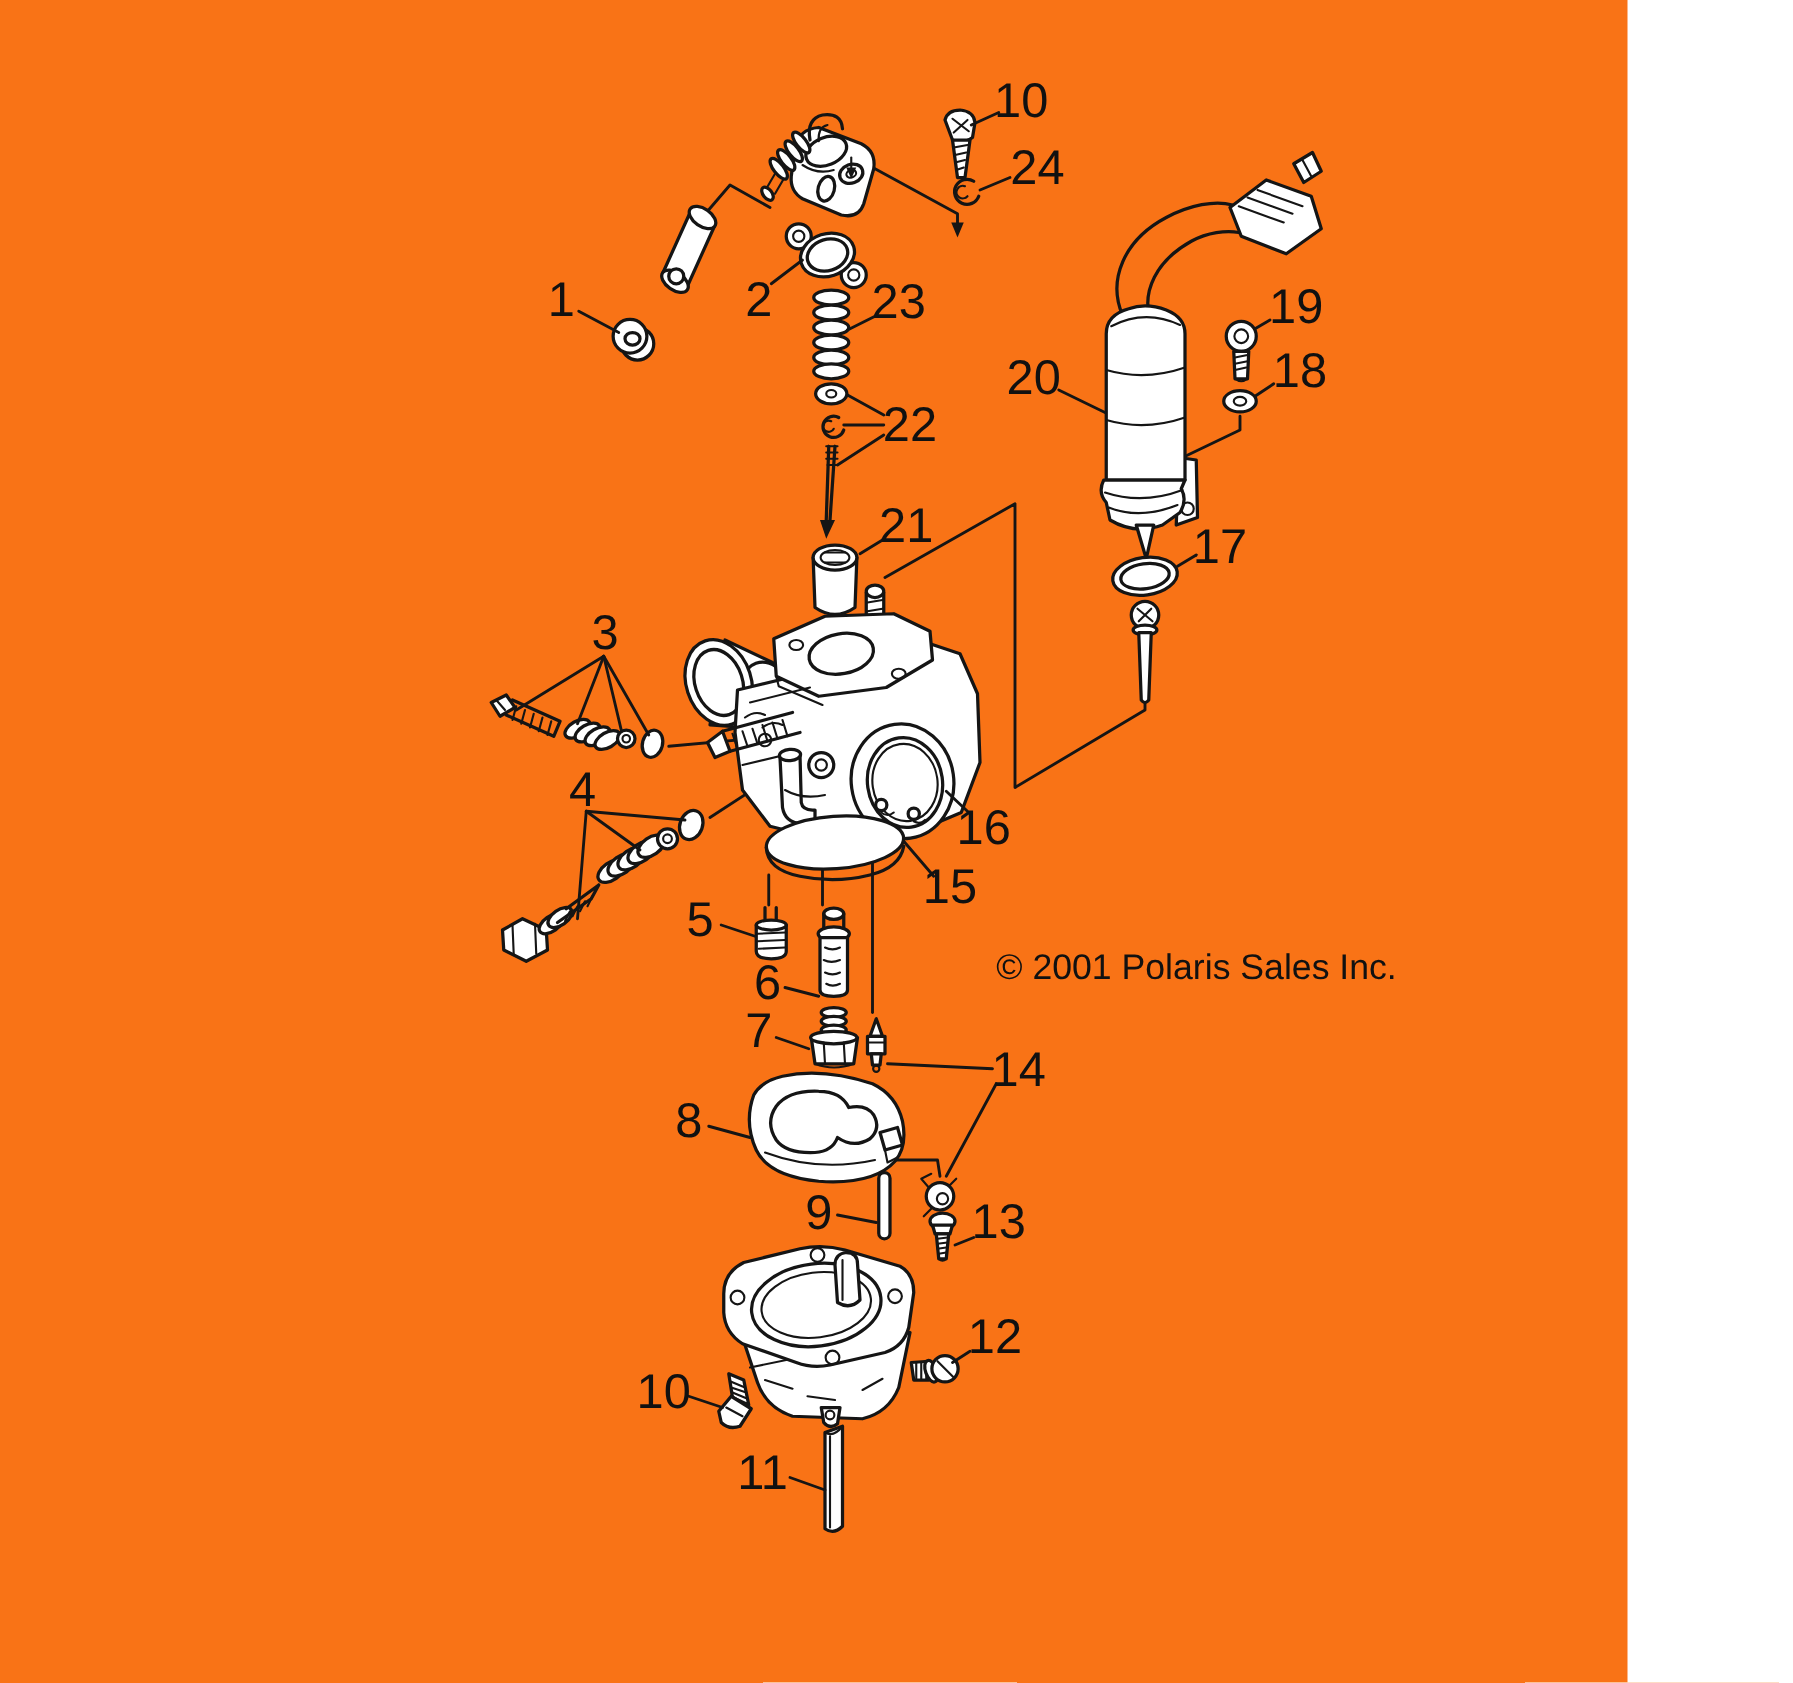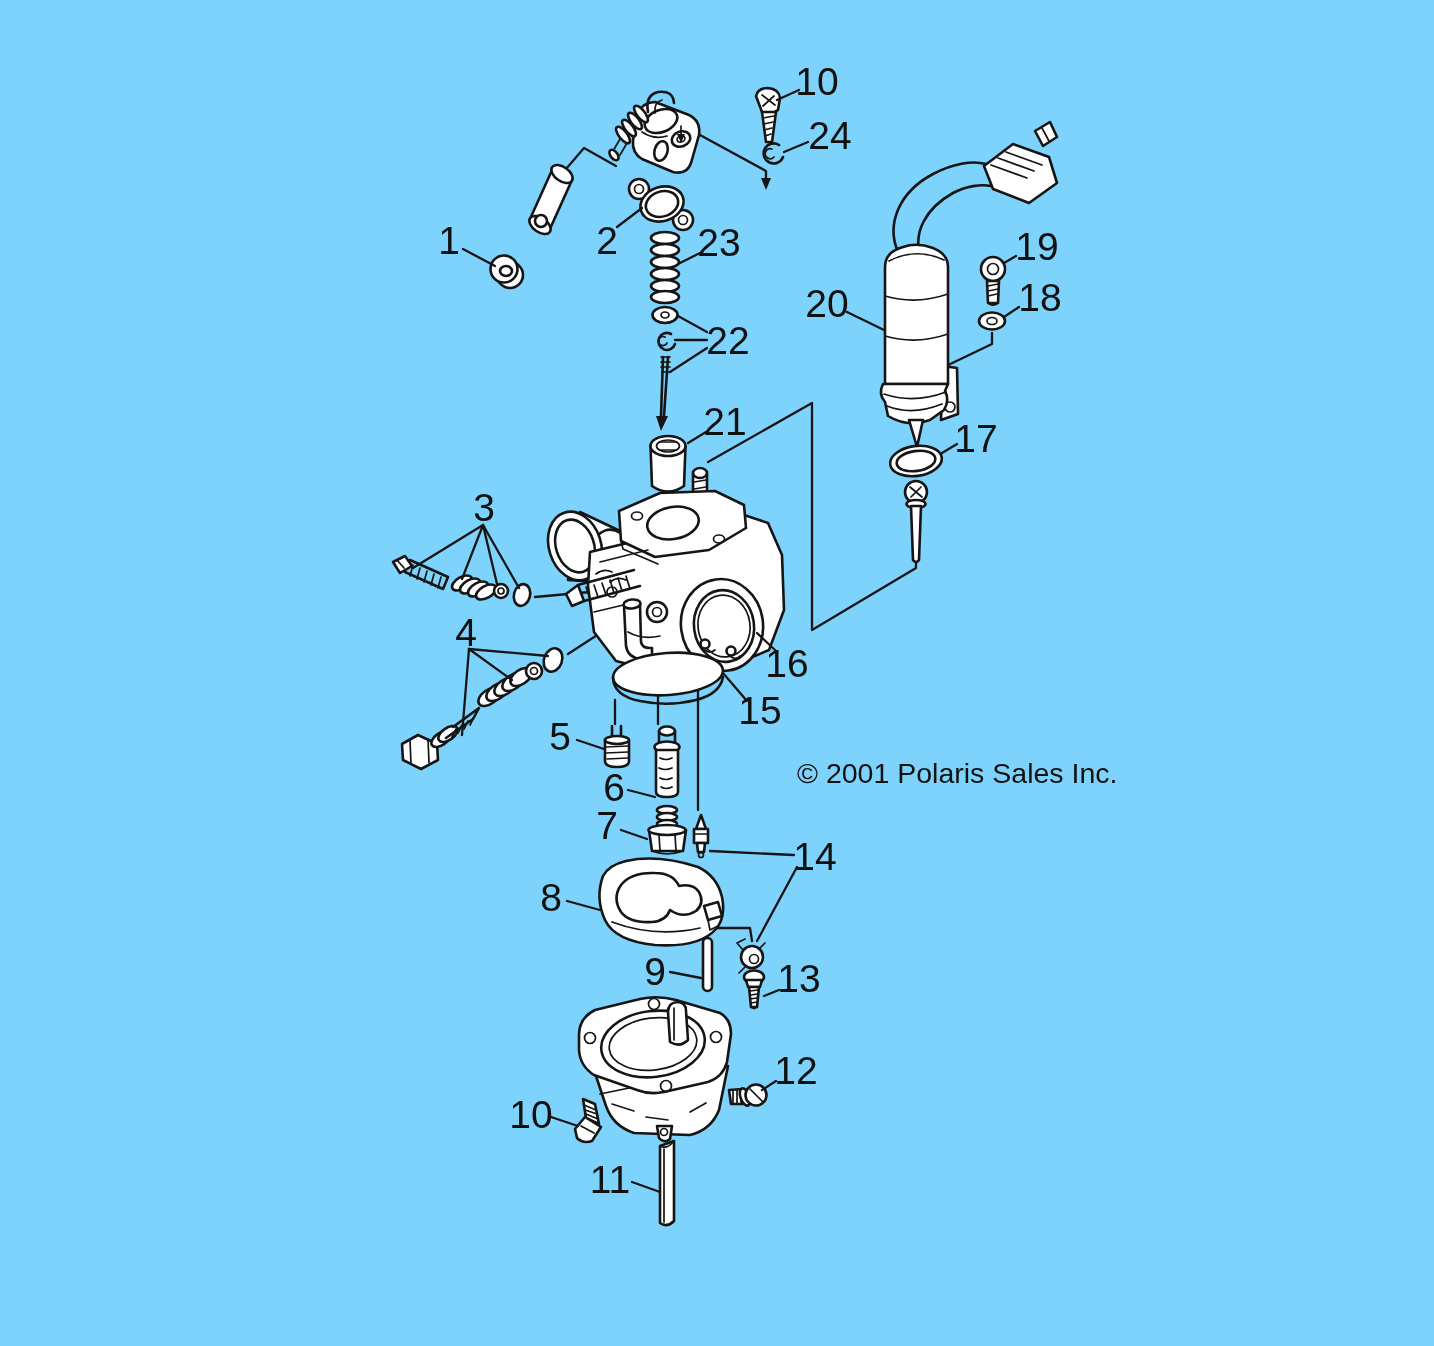--- a/index.html
+++ b/index.html
@@ -1,17 +1,17 @@
 <!DOCTYPE html>
 <html><head>
 <meta charset="utf-8">
 <style>
   html,body{margin:0;padding:0;background:#ffffff;}
   body{width:1434px;height:1346px;overflow:hidden;font-family:"Liberation Sans",sans-serif;}
-  #stage{width:1434px;height:1346px;position:relative;background:#7dd3fc;}
+  #stage{width:1302px;height:1346px;position:relative;background:#f97316;}
   svg{display:block;}
   .ln{fill:none;stroke:#151515;stroke-width:2.6;stroke-linecap:round;stroke-linejoin:round;}
   .fw{fill:#ffffff;stroke:#151515;stroke-width:2.6;stroke-linecap:round;stroke-linejoin:round;}
   .thin{stroke-width:1.7;}
   .solid{fill:#151515;stroke:none;}
   .leader{fill:none;stroke:#151515;stroke-width:2.3;stroke-linecap:round;stroke-linejoin:round;}
   .callout-label{font-family:"Liberation Sans",sans-serif;font-size:39px;fill:#111;}
   .copyright{font-family:"Liberation Sans",sans-serif;font-size:28.5px;fill:#111;}
 </style>
 </head>

